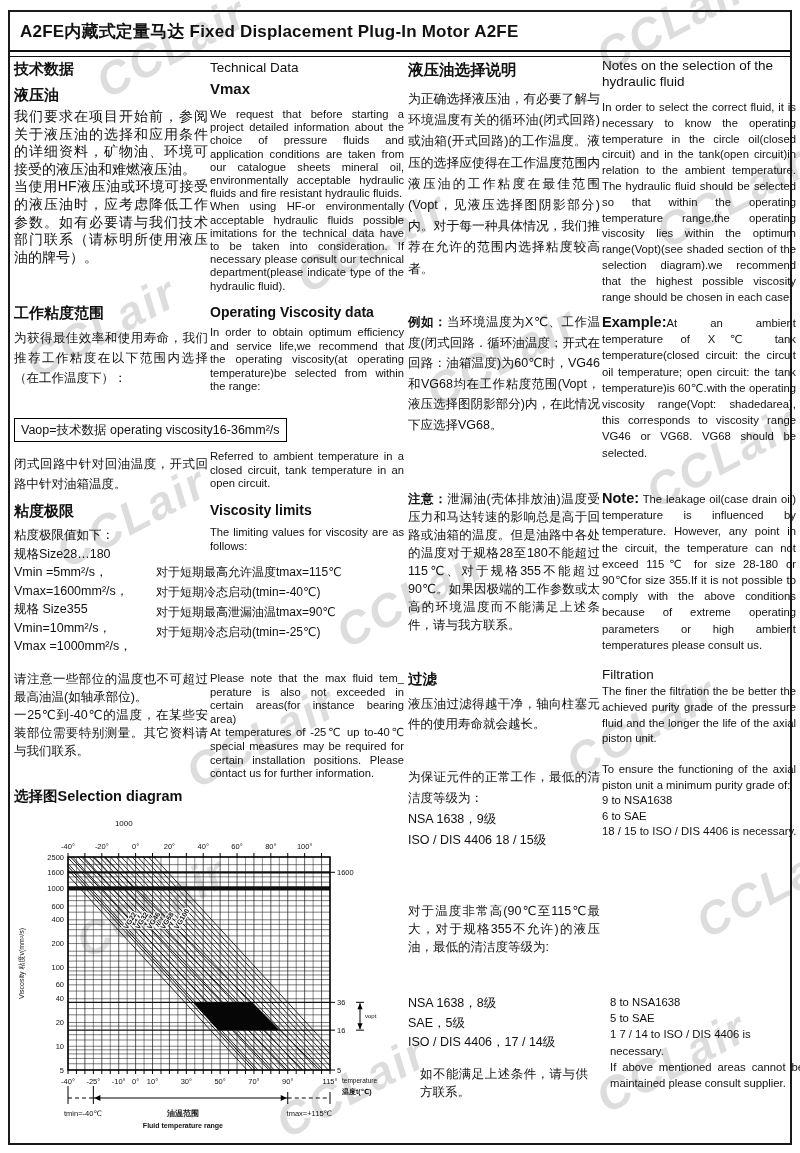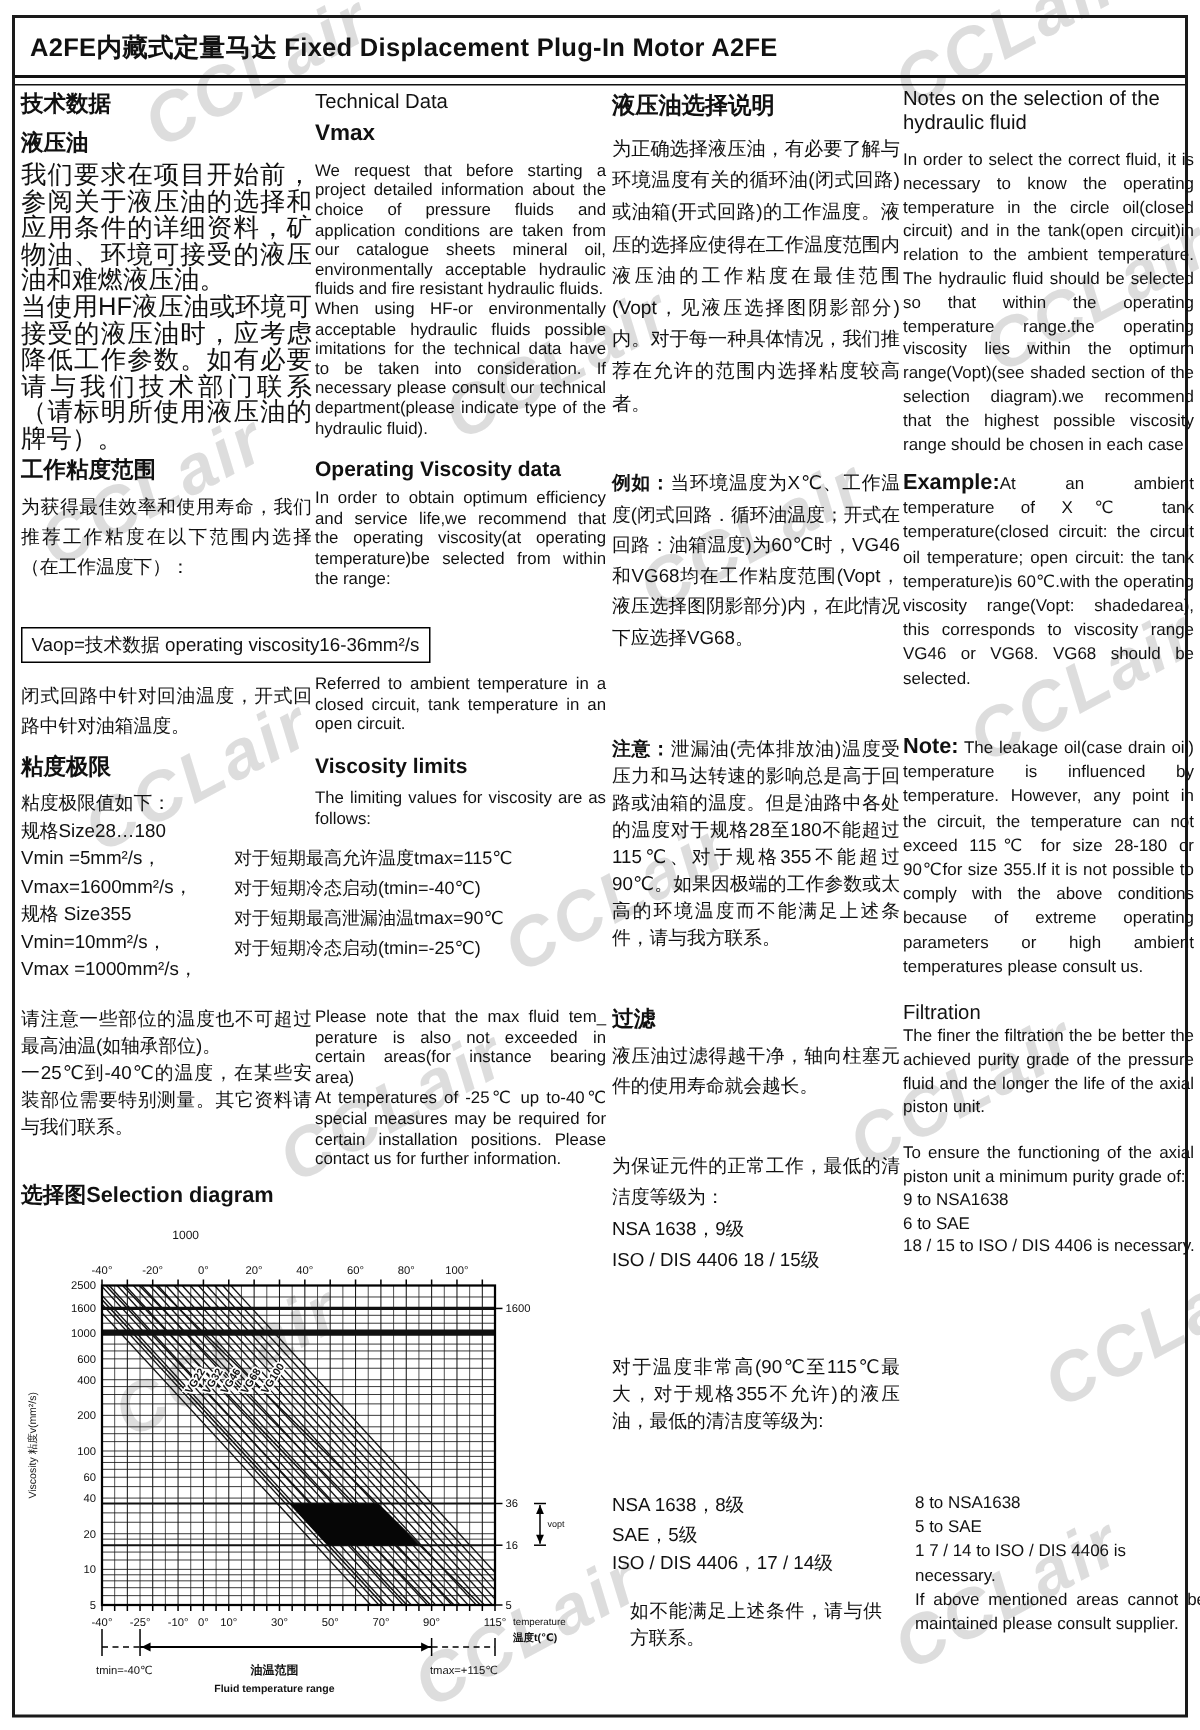--- a/index.html
+++ b/index.html
@@ -6,21 +6,21 @@
   body{width:800px;height:1153px;background:#fff;position:relative;overflow:hidden;
        font-family:"Liberation Sans","DejaVu Sans",sans-serif;color:#111}
   .page{position:absolute;left:8px;top:10px;width:780px;height:1131px;border:2px solid #1a1a1a;background:transparent}
   .header{position:absolute;left:0;top:0;width:100%;height:38px;border-bottom:2px solid #111;display:flex;align-items:center;z-index:2}
   .header .t{padding-left:10px;font-size:17px;font-weight:bold;letter-spacing:.2px}
   .hr2{position:absolute;left:0;top:44px;width:100%;border-top:1.5px solid #111;z-index:2}
   .blk{position:absolute;z-index:1}
   .h15{font-size:15px;font-weight:bold}
   .h14{font-size:14px;font-weight:bold}
   .h135{font-size:13.5px;font-weight:normal;line-height:16px}
-  .zh{font-size:17px;line-height:17.6px;text-align:justify}
+  .zh{font-size:14px;line-height:17.6px;text-align:justify}
   .zh-loose{font-size:12.5px;line-height:20px;text-align:justify}
   .zh3{font-size:12.8px;line-height:21.2px;text-align:justify}
   .zh3b{font-size:12.5px;line-height:20.5px;text-align:justify}
   .zh3c{font-size:12.5px;line-height:18px;text-align:justify}
   .en{font-size:11.2px;line-height:13.2px;text-align:justify}
   .en-mid{font-size:11.2px;line-height:13.6px;text-align:justify}
   .en4{font-size:11.3px;line-height:15.8px;text-align:justify}
   .line{white-space:nowrap}
   .ln185{line-height:18.5px}
   .ln19{line-height:19.5px}

